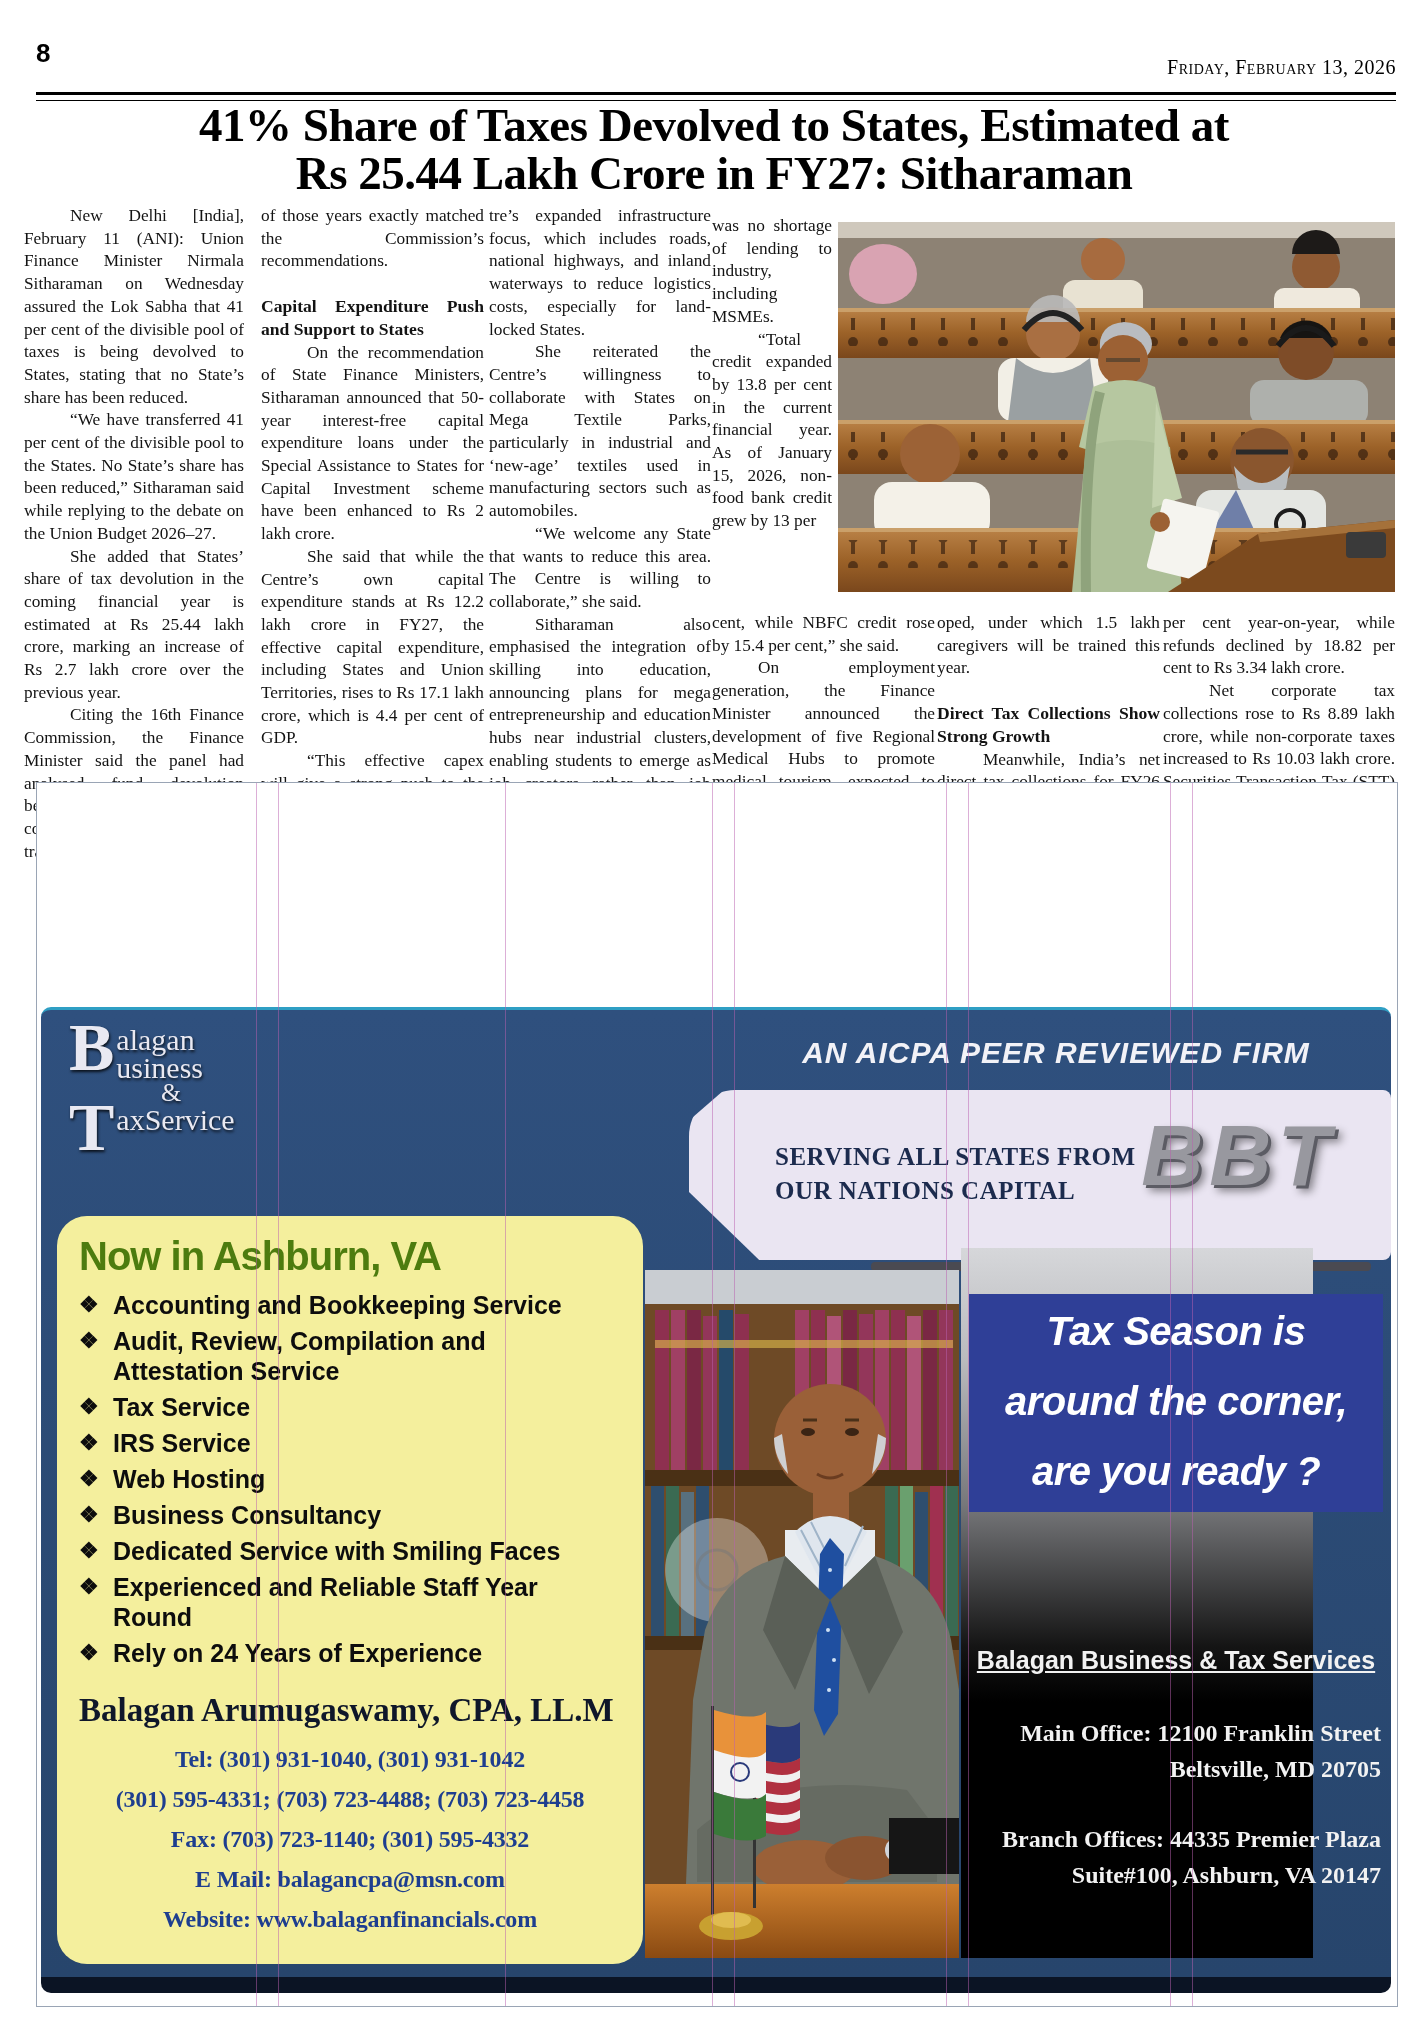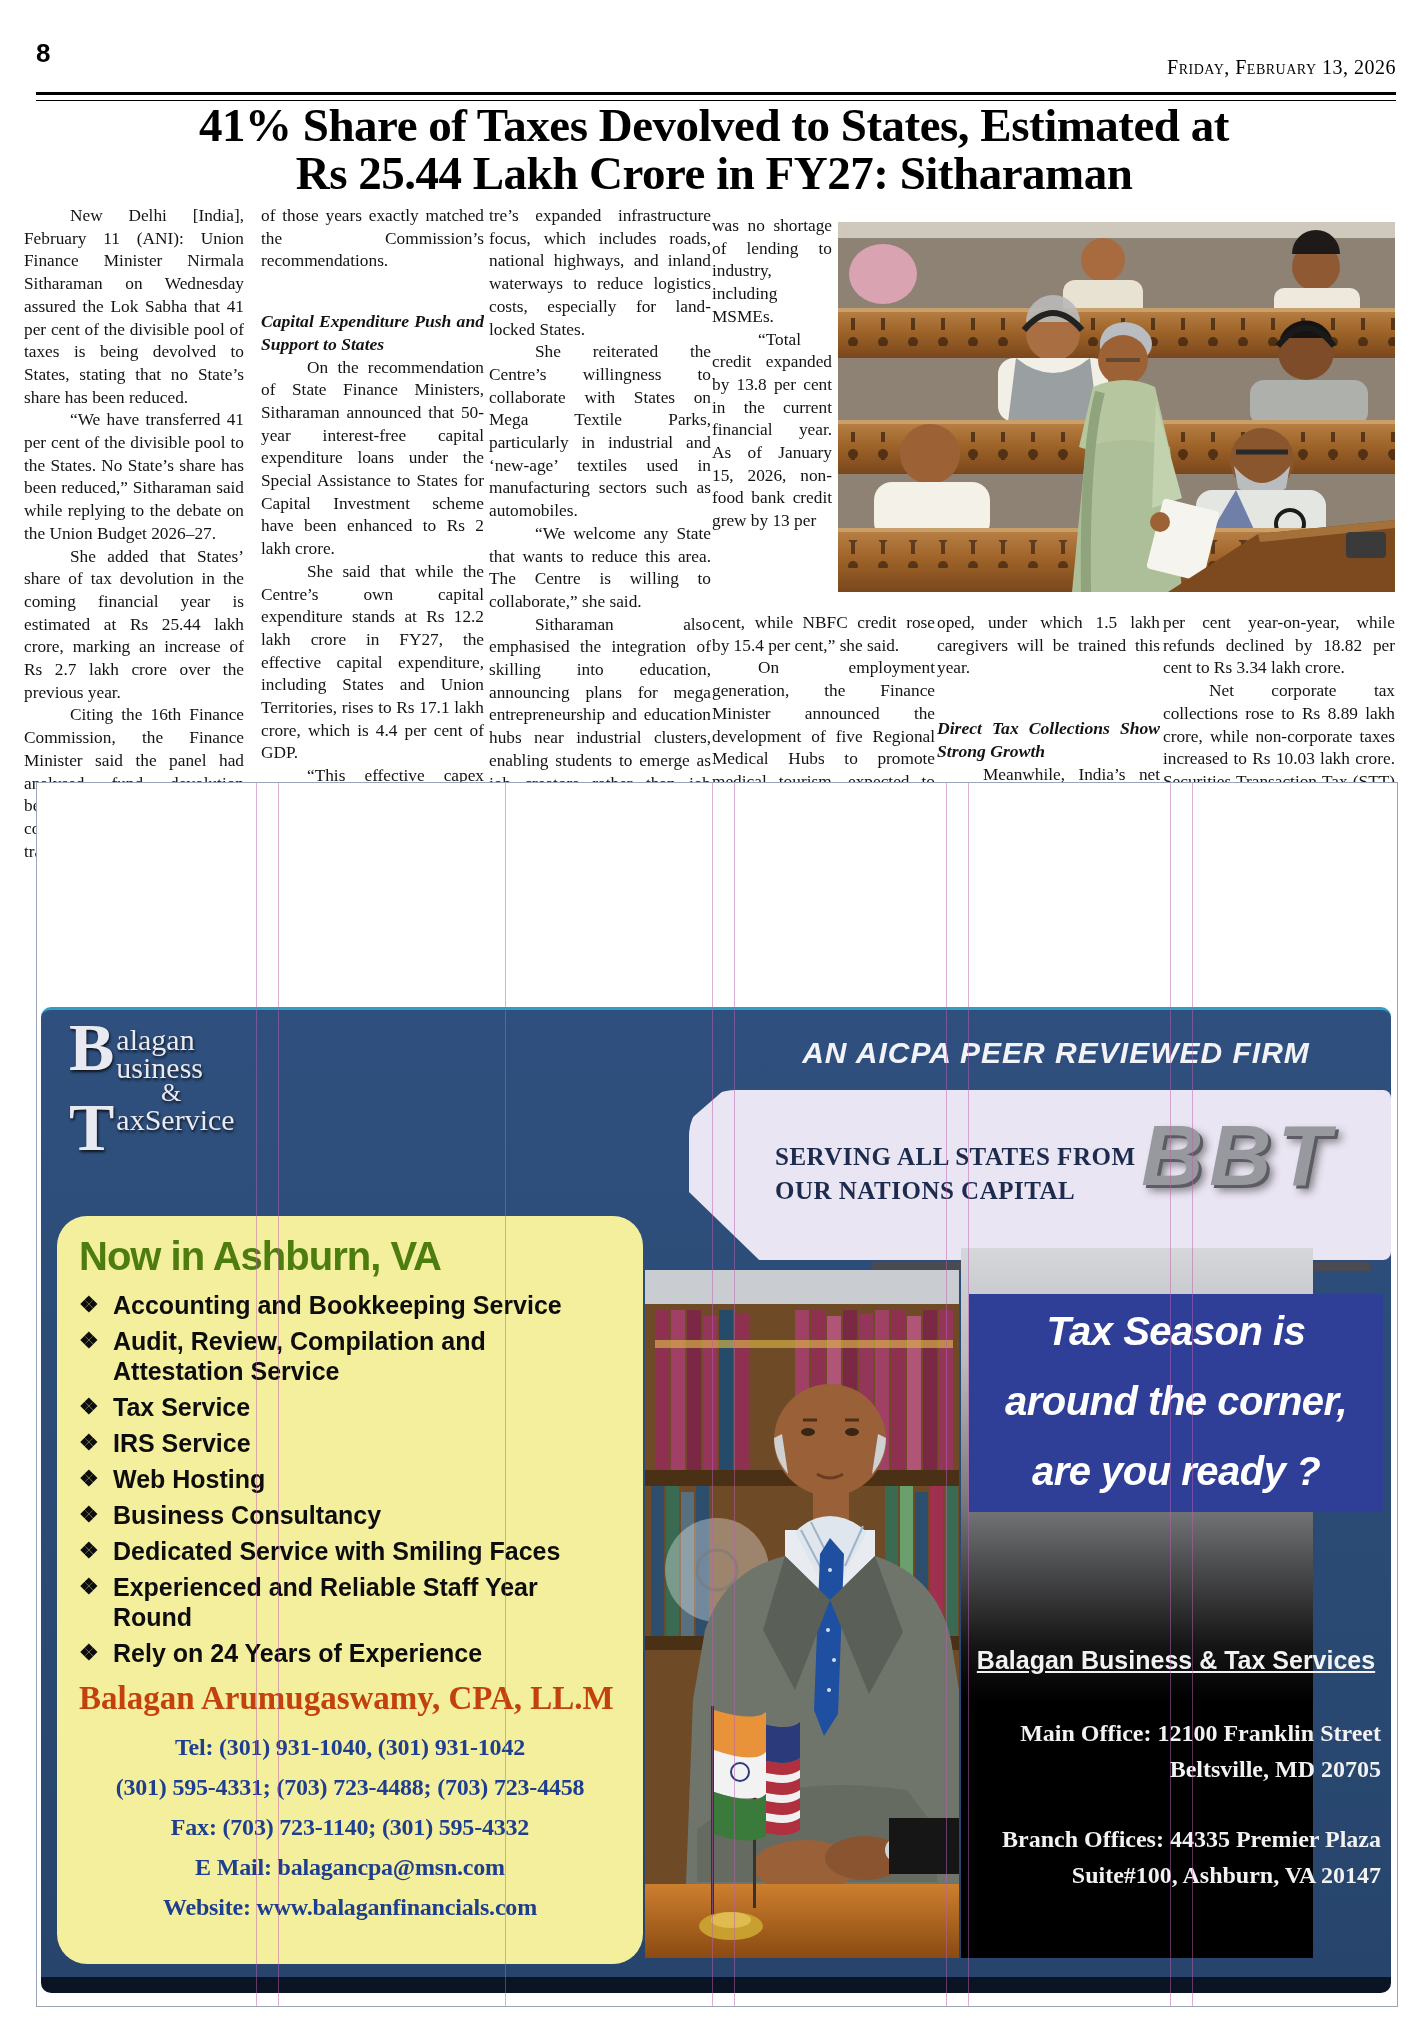--- a/index.html
+++ b/index.html
@@ -14,21 +14,21 @@
         border-top:3px solid #000;border-bottom:1px solid #000;}
   .headline{position:absolute;left:36px;width:1356px;text-align:center;
             font:bold 47px/48px "Liberation Serif",serif;color:#000;letter-spacing:-0.5px;}
   .hl1{top:101px;} .hl2{top:149px;}
 
   
   .col{position:absolute;font:17.3px/22.7px "Liberation Serif",serif;text-align:justify;
        color:#131313;overflow:hidden;}
   .para{text-indent:46px;margin:0;}
   .cont{text-indent:0;}
-  .subhead{margin:37px 0 1px;font-weight:bold;font-style:italic;text-align:justify;font-size:17.6px;}
+  .subhead{margin:22px 0 1px;font-weight:bold;text-align:justify;font-size:17.6px;}
   #col1{left:24px; top:205px;width:220px;height:810px;}
   #col2{left:261px;top:205px;width:223px;height:810px;}
   #col3{left:489px;top:205px;width:222px;height:810px;}
   #col4a{left:712px;top:215px;width:120px;height:388px;}
   #col4b{left:712px;top:612px;width:223px;height:400px;}
   #col5{left:937px;top:612px;width:223px;height:400px;}
   #col6{left:1163px;top:612px;width:232px;height:400px;}
 
   .photo{position:absolute;left:838px;top:222px;width:557px;height:370px;overflow:hidden;}
 
@@ -59,21 +59,21 @@
        color:#98989f;letter-spacing:6px;
        text-shadow:3px 3px 0 #5c5c64,6px 6px 8px rgba(0,0,0,.45);}
   .pshadow{position:absolute;left:830px;top:252px;width:500px;height:9px;background:#4a4a52;border-radius:4px;}
 
   .yellow{position:absolute;left:16px;top:206px;width:586px;height:748px;background:#f4ef9d;
           border-radius:30px;box-sizing:border-box;padding:16px 22px;}
   .ytitle{font:800 40px/48px "Liberation Sans",sans-serif;color:#4d7c0f;letter-spacing:-1px;}
   .ylist{margin:10px 0 0;padding:0;list-style:none;}
   .ylist li{display:flex;gap:10px;font:bold 25px/30px "Liberation Sans",sans-serif;color:#0d0d0d;margin-bottom:6px;}
   .ylist .mark{flex:0 0 24px;font-size:22px;line-height:30px;}
-  .yname{margin-top:12px;font:bold 33px "Liberation Serif",serif;color:#c2410c;}
+  .yname{margin-top:24px;font:bold 33px "Liberation Serif",serif;color:#0f172a;}
   .ycontact{margin-top:10px;font:bold 24px/40px "Liberation Serif",serif;color:#1e3e8f;letter-spacing:-0.2px;text-align:center;}
 
   .manphoto{position:absolute;left:604px;top:260px;width:314px;height:688px;overflow:hidden;}
 
   .rightcol{position:absolute;left:920px;top:238px;width:352px;height:710px;
             background:linear-gradient(180deg,#d6d7da 0%,#b9babd 16%,#77787b 36%,#151515 56%,#000 64%);}
   .bluebox{position:absolute;left:8px;top:46px;width:414px;height:218px;background:#2f3f97;
            color:#fff;text-align:center;font:italic bold 40px/70px "Liberation Sans",sans-serif;
            letter-spacing:-0.5px;padding-top:2px;box-sizing:border-box;}
   .offices{position:absolute;left:10px;top:398px;width:410px;color:#f2f2f2;}

